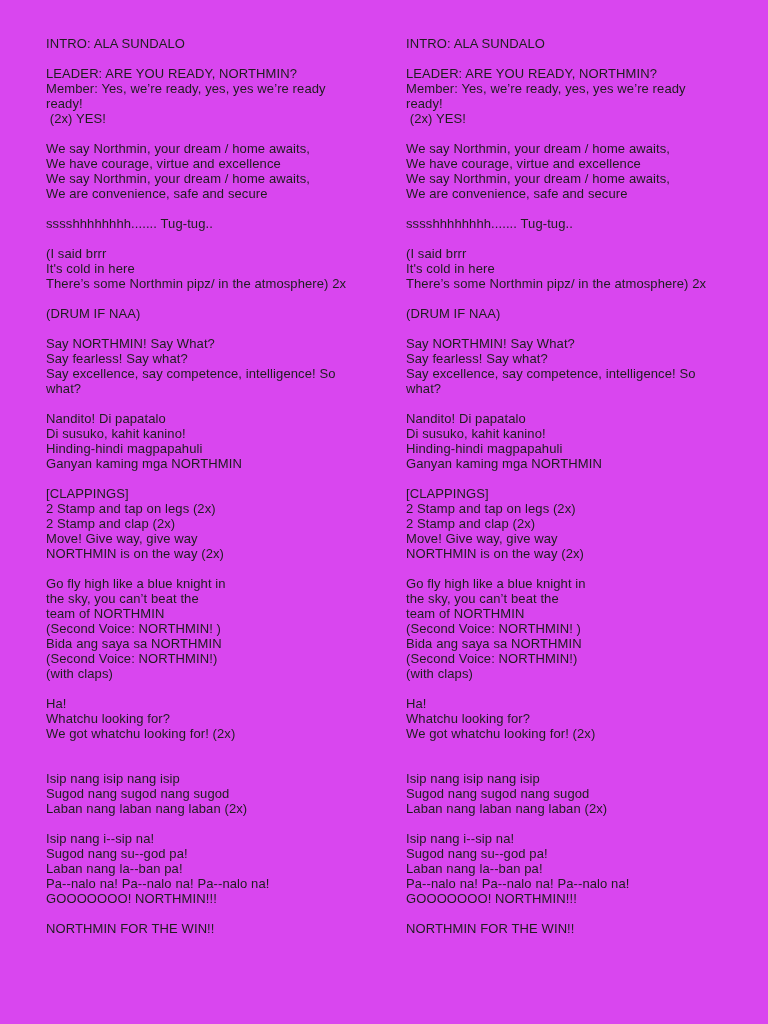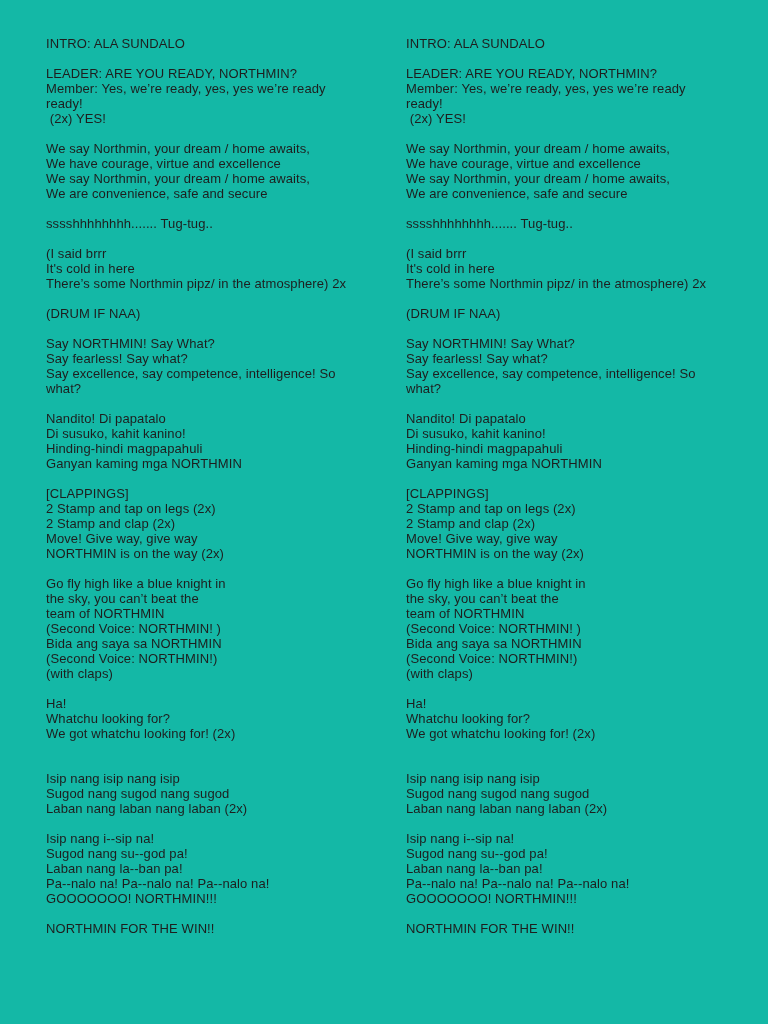--- a/index.html
+++ b/index.html
@@ -4,21 +4,21 @@
 <style>
   html, body {
     margin: 0;
     padding: 0;
     background: #ffffff;
   }
   .page {
     position: relative;
     width: 768px;
     height: 1024px;
-    background: #14b8a6;
+    background: #d946ef;
     overflow: hidden;
     font-family: "Liberation Sans", sans-serif;
     color: #1e1e1e;
   }
   .column {
     position: absolute;
     top: 36px;
     width: 352px;
   }
   .column.left  { left: 46px; }

